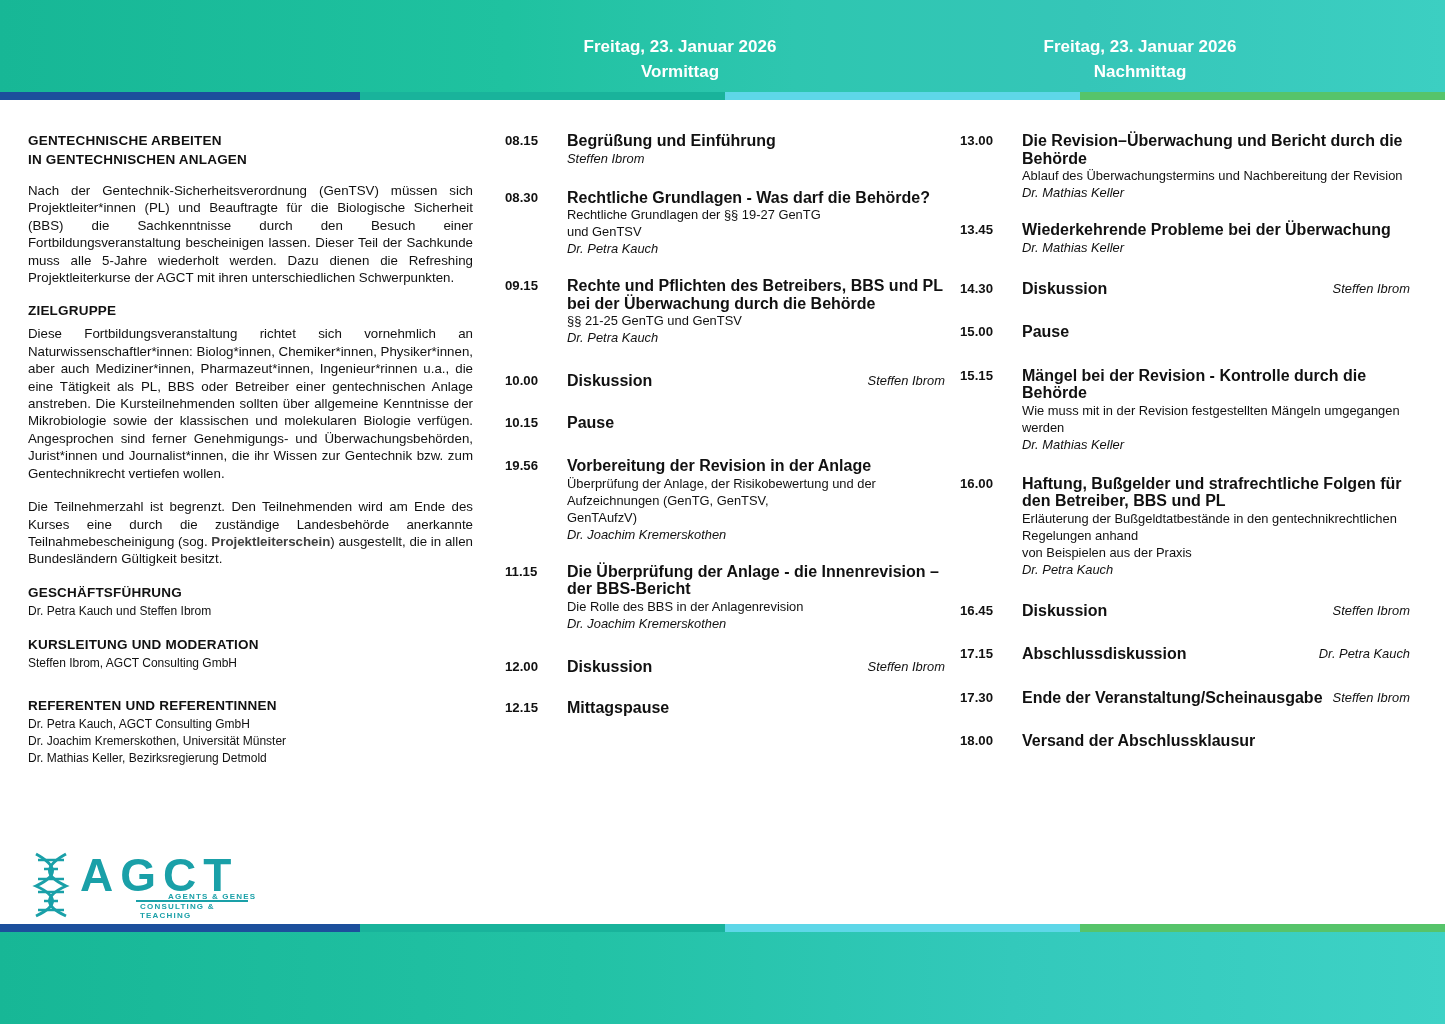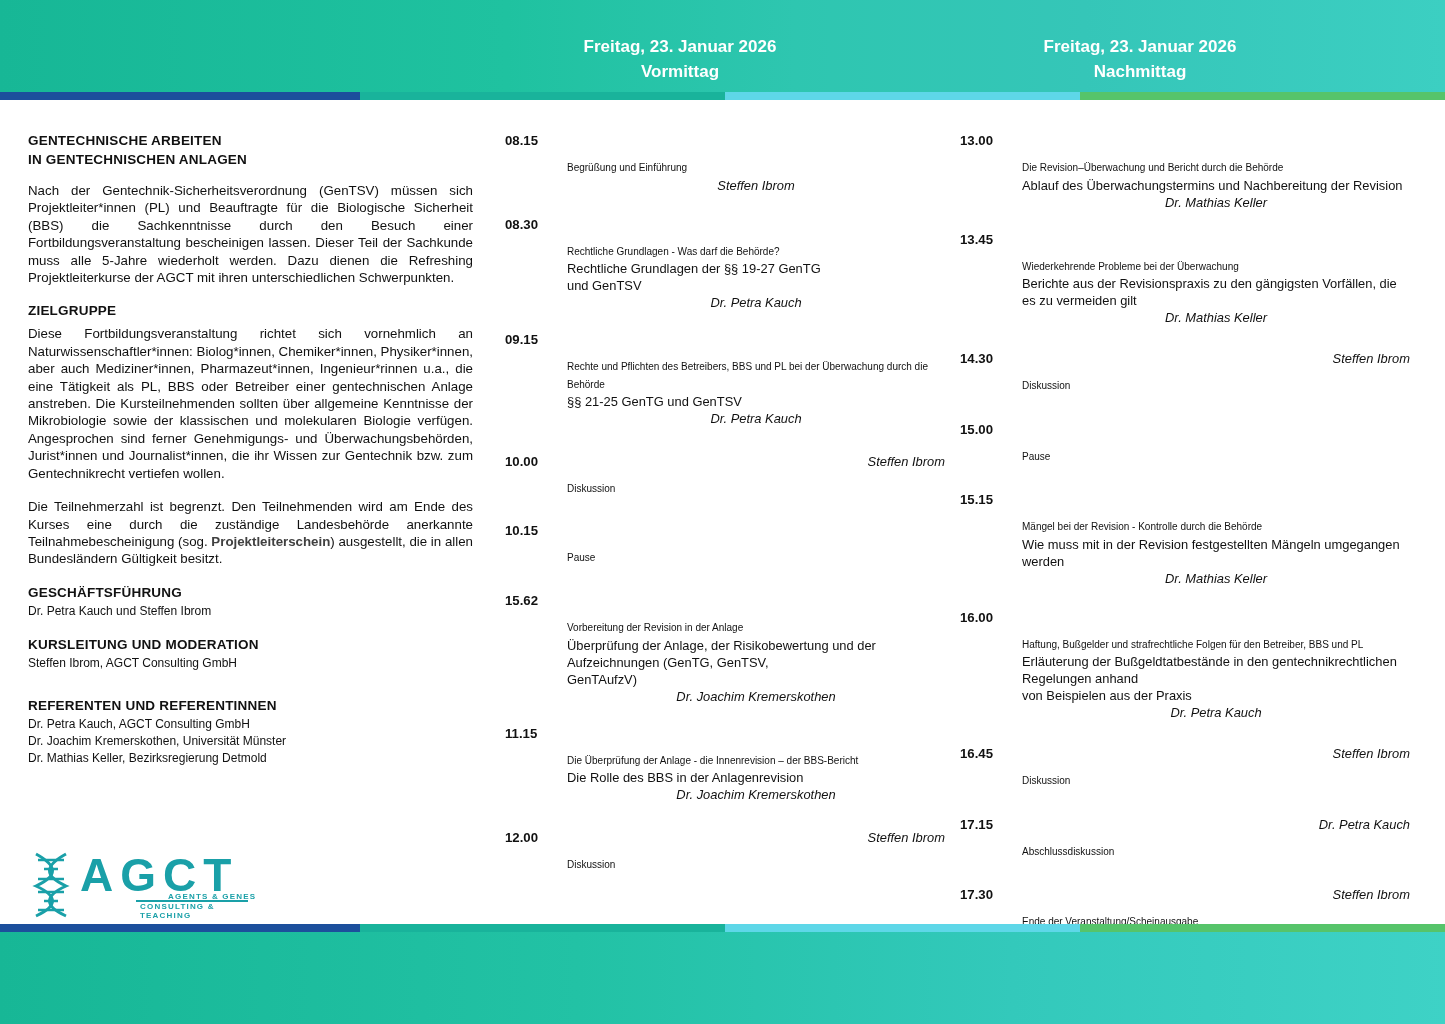--- a/index.html
+++ b/index.html
@@ -60,23 +60,23 @@
   .plain-line{font-size:12px;color:#111;line-height:17.4px;}
   .link{color:#404040;font-weight:bold;}
 
   
   .item{display:flex;margin-bottom:14px;}
   .time{
     width:62px;flex:0 0 62px;font-size:13.2px;font-weight:bold;color:#111;
     line-height:17.5px;
   }
   .item-body{flex:1;}
-  .it-title{font-size:10px;font-weight:normal;color:#111;line-height:17.5px;margin-top:27px;}
+  .it-title{font-size:16px;font-weight:bold;color:#111;line-height:17.5px;}
   .it-desc{font-size:12.9px;color:#111;line-height:17px;}
-  .it-speaker{font-size:12.9px;color:#111;font-style:italic;text-align:center;line-height:17px;}
+  .it-speaker{font-size:12.9px;color:#111;font-style:italic;text-align:left;line-height:17px;}
   .inline-row{display:flex;justify-content:space-between;align-items:flex-start;}
   .inline-row .it-title{flex:1;}
   .inline-row .it-speaker{flex:0 0 auto;padding-left:10px;}
 
   
   #logo-block{position:absolute;left:28px;top:820px;width:230px;height:80px;margin-top:28px;}
   .logo-letters{
     position:absolute;left:52px;top:0;font-size:46px;font-weight:bold;
     letter-spacing:7px;color:#1aa0a8;font-family:"Liberation Sans", sans-serif;
   }
@@ -186,21 +186,21 @@
     <div class="item">
       <div class="time">10.15</div>
       <div class="item-body">
         <div class="inline-row">
           <div class="it-title">Pause</div>
         </div>
       </div>
     </div>
     <div style="height: 12px;"></div>
     <div class="item">
-      <div class="time">15.62</div>
+      <div class="time">19.56</div>
       <div class="item-body">
         <div class="it-title">Vorbereitung der Revision in der Anlage</div>
         <div class="it-desc">Überprüfung der Anlage, der Risikobewertung und der Aufzeichnungen (GenTG, GenTSV,</div>
         <div class="it-desc">GenTAufzV)</div>
         <div class="it-speaker">Dr. Joachim Kremerskothen</div>
       </div>
     </div>
     <div style="height: 6px;"></div>
     <div class="item">
       <div class="time">11.15</div>
@@ -214,37 +214,44 @@
     <div class="item">
       <div class="time">12.00</div>
       <div class="item-body">
         <div class="inline-row">
           <div class="it-title">Diskussion</div>
           <div class="it-speaker">Steffen Ibrom</div>
         </div>
       </div>
     </div>
     <div style="height: 10px;"></div>
+    <div class="item">
+      <div class="time">12.15</div>
+      <div class="item-body">
+        <div class="inline-row">
+          <div class="it-title">Mittagspause</div>
+        </div>
+      </div>
+    </div>
   </div>
 
 <div class="col" id="col-right">
     <div class="item">
       <div class="time">13.00</div>
       <div class="item-body">
         <div class="it-title">Die Revision–Überwachung und Bericht durch die Behörde</div>
         <div class="it-desc">Ablauf des Überwachungstermins und Nachbereitung der Revision</div>
         <div class="it-speaker">Dr. Mathias Keller</div>
       </div>
     </div>
     <div style="height: 6px;"></div>
     <div class="item">
       <div class="time">13.45</div>
       <div class="item-body">
         <div class="it-title">Wiederkehrende Probleme bei der Überwachung</div>
-        <div class="it-desc">Berichte aus der Revisionspraxis zu den gängigsten Vorfällen, die es zu vermeiden gilt</div>
         <div class="it-speaker">Dr. Mathias Keller</div>
       </div>
     </div>
     <div style="height: 10px;"></div>
     <div class="item">
       <div class="time">14.30</div>
       <div class="item-body">
         <div class="inline-row">
           <div class="it-title">Diskussion</div>
           <div class="it-speaker">Steffen Ibrom</div>

